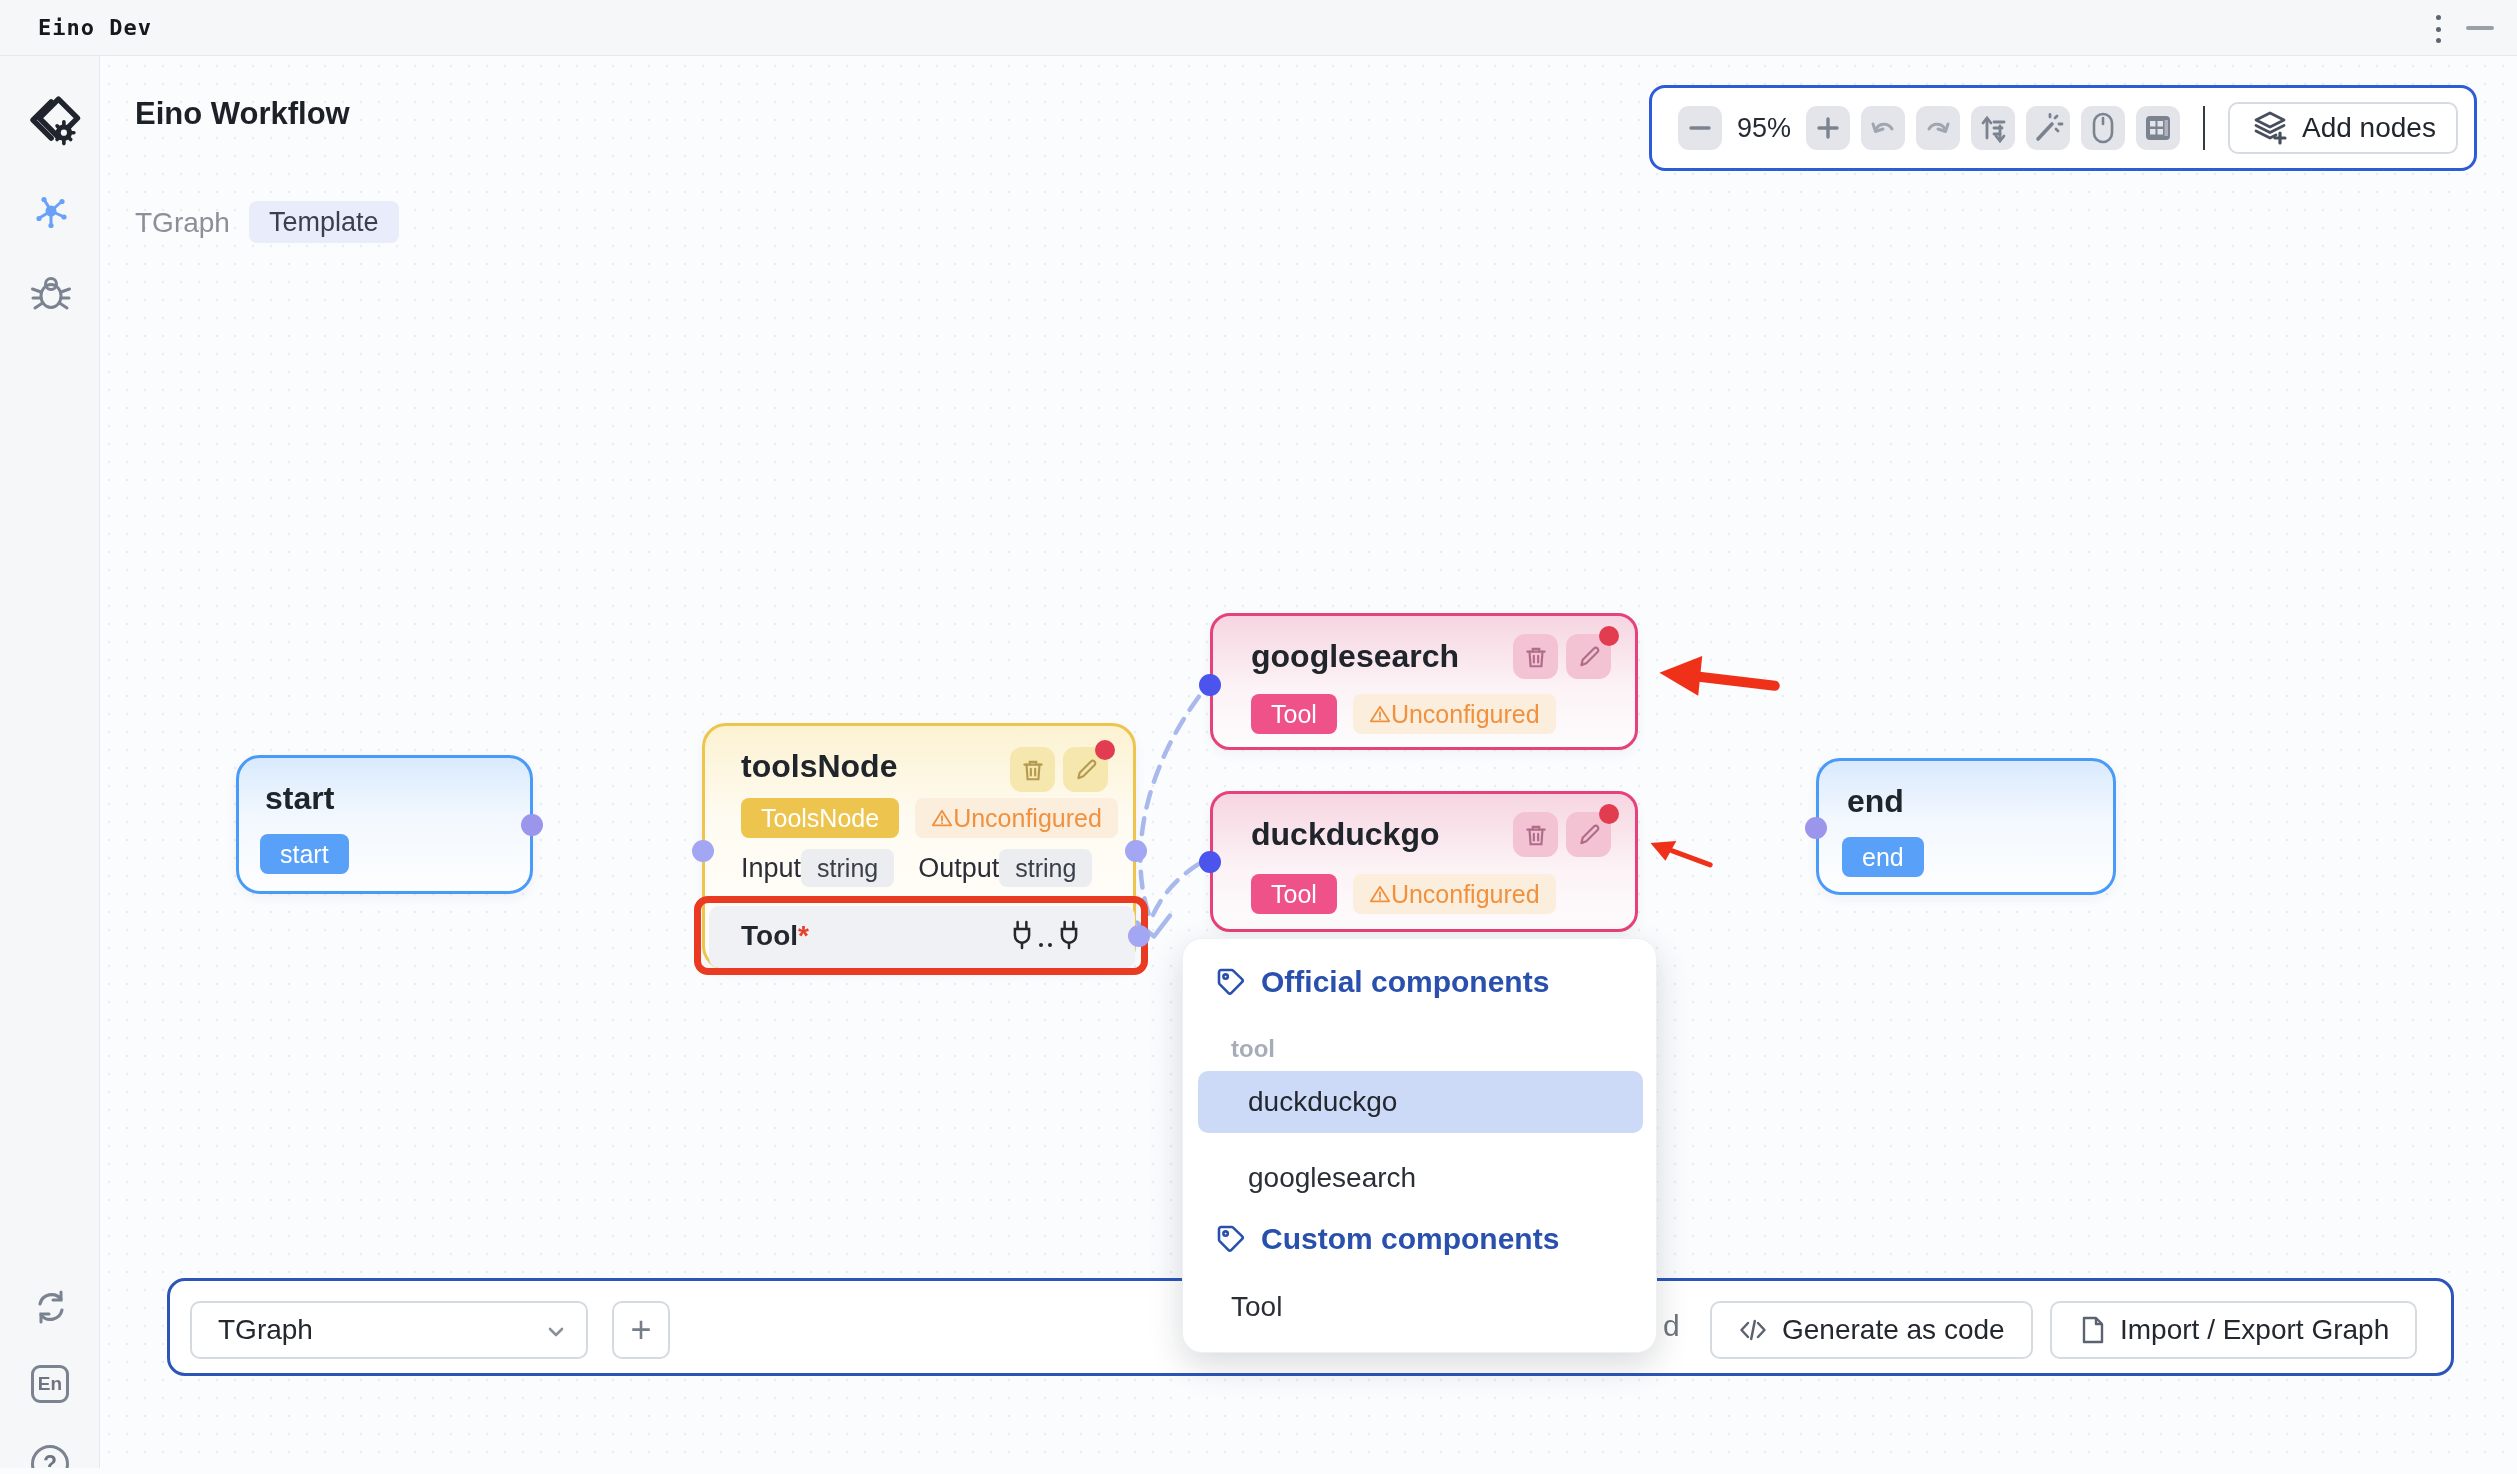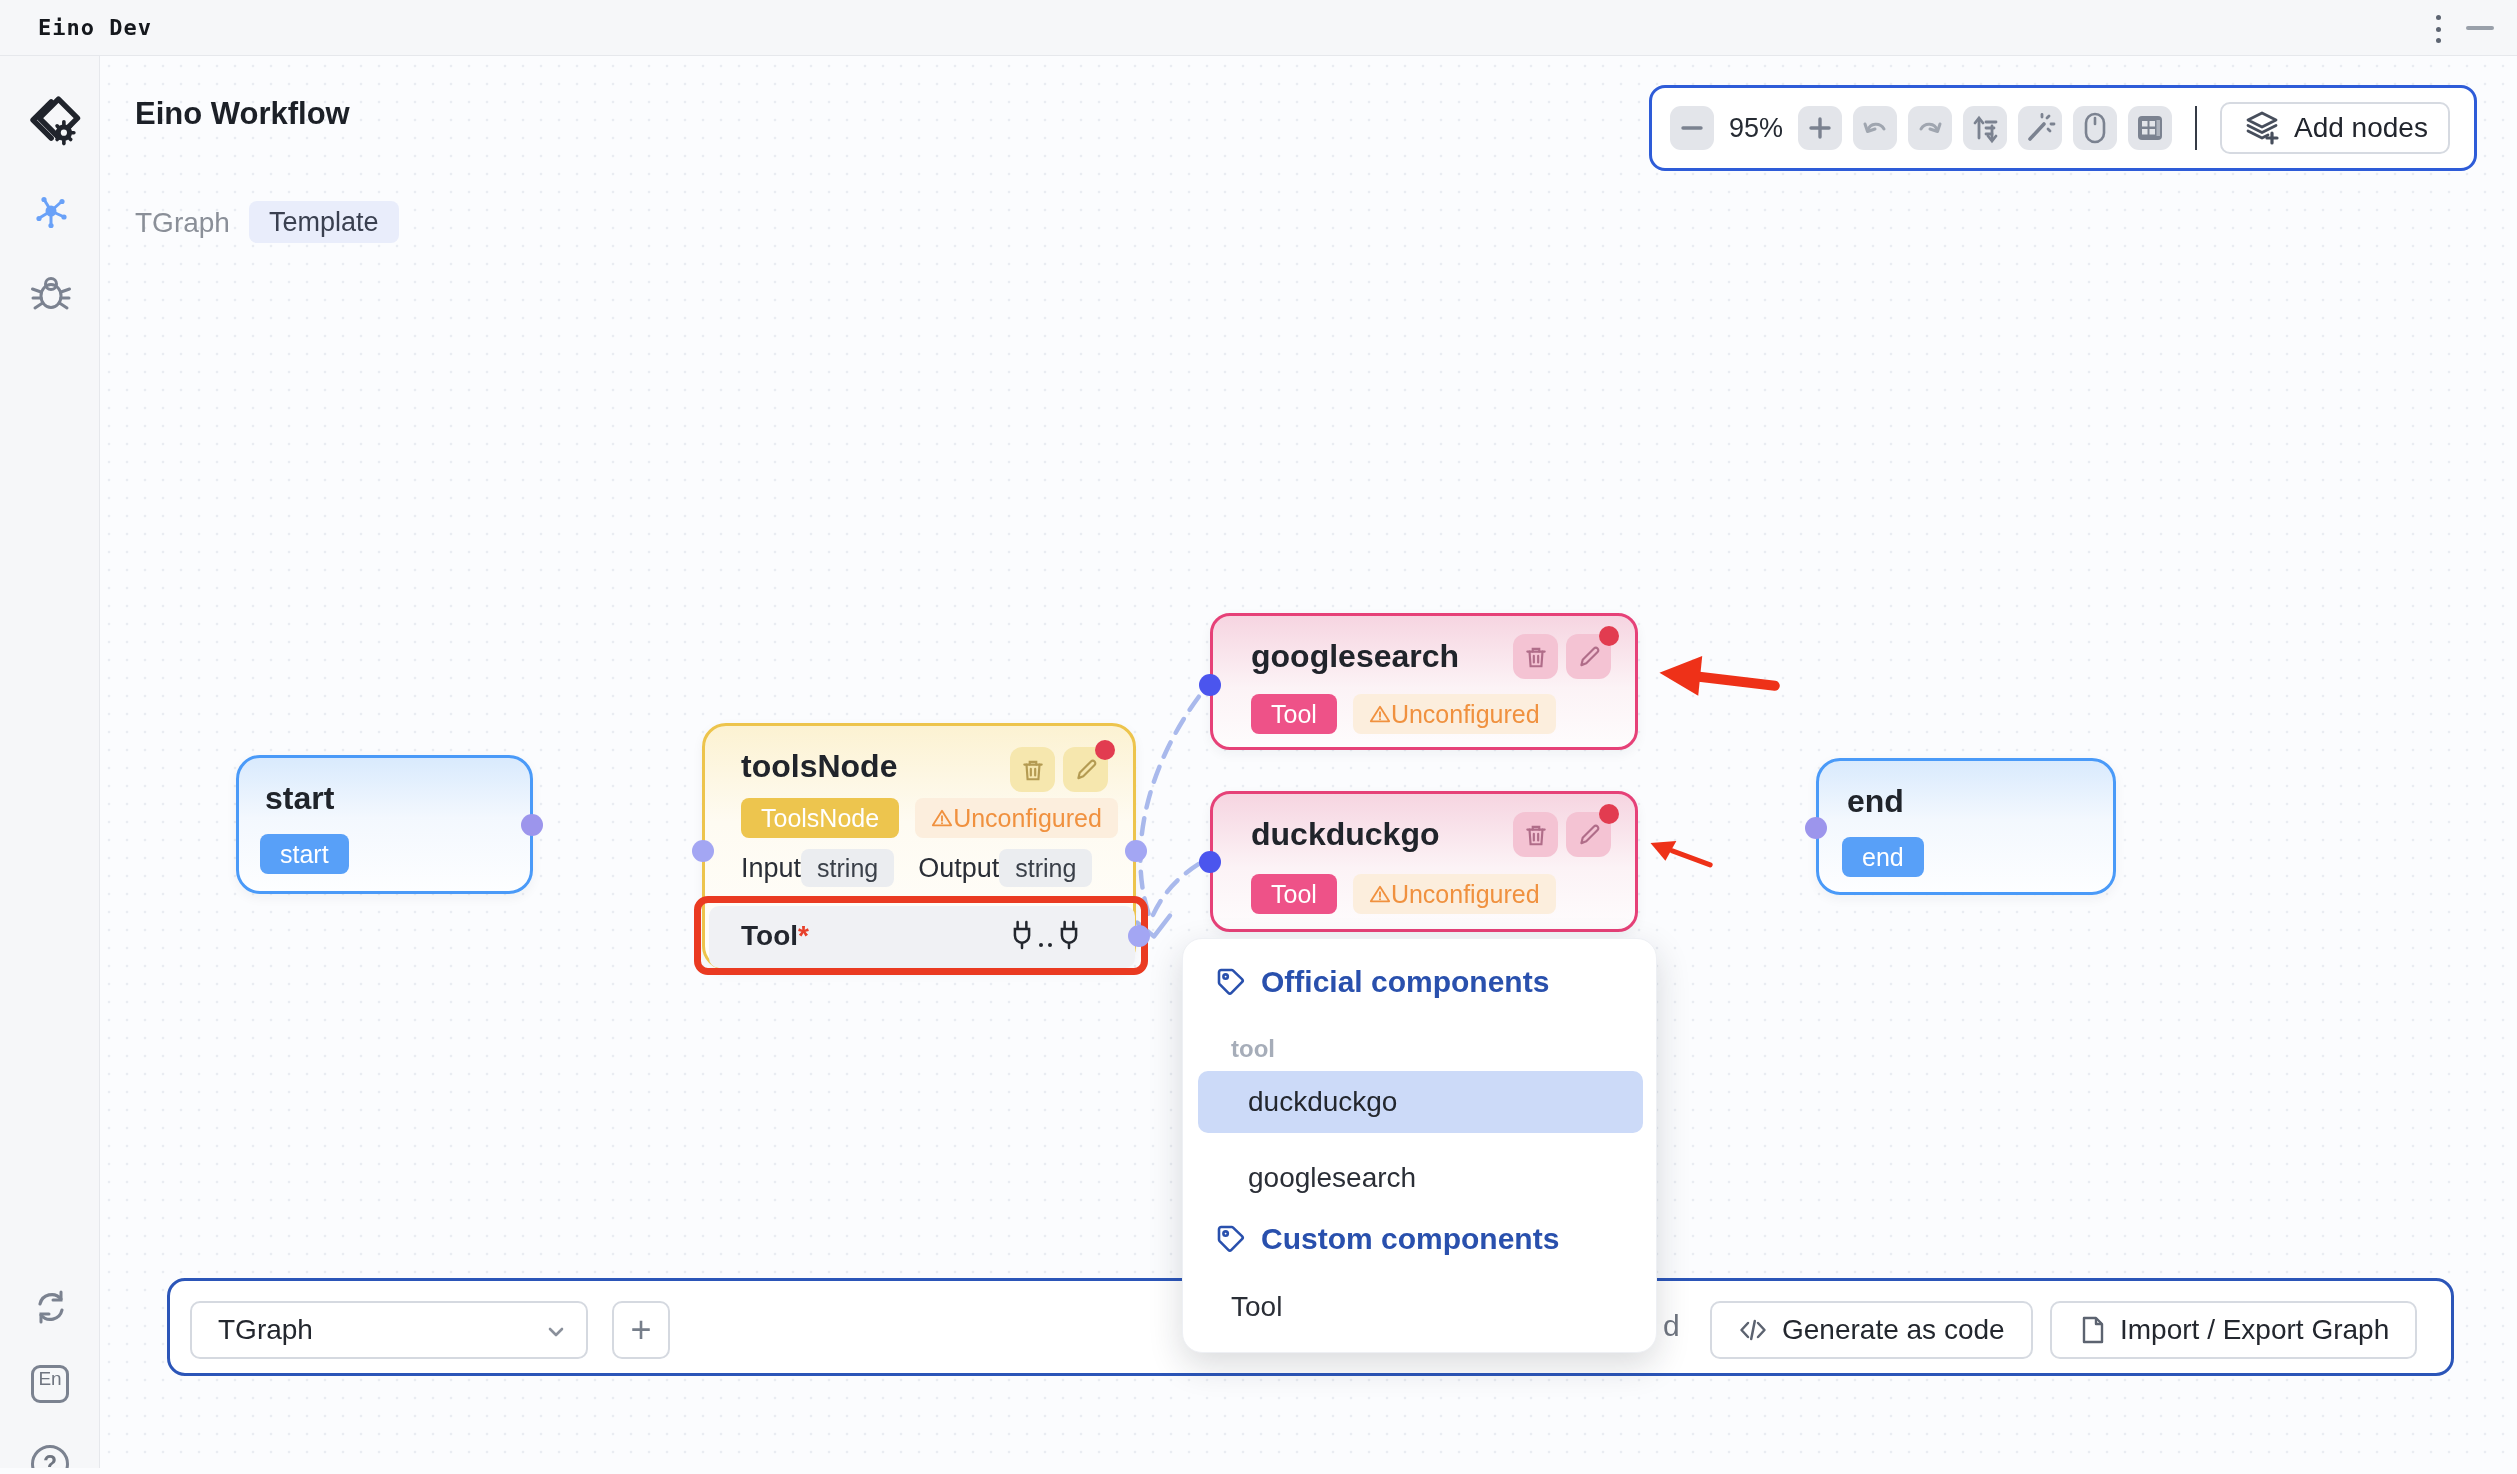--- a/index.html
+++ b/index.html
@@ -10,35 +10,35 @@
   
   .topbar { position:absolute; left:0; top:0; width:2517px; height:56px; background:#f6f7f9; border-bottom:1px solid #e6e8ec; z-index:10; }
   .app-title { position:absolute; left:38px; top:0; line-height:56px; font-family:"DejaVu Sans Mono", monospace; font-weight:bold; font-size:22px; color:#15181d; letter-spacing:1px; }
   .kebab { position:absolute; left:2430px; top:15px; width:16px; height:28px; display:flex; flex-direction:column; justify-content:space-between; align-items:center; cursor:pointer; }
   .kebab i { width:5px; height:5px; border-radius:50%; background:#5d6572; }
   .minimize { position:absolute; left:2466px; top:26px; width:28px; height:4px; border-radius:2px; background:#99a0aa; cursor:pointer; }
 
   
   .sidebar { position:absolute; left:0; top:56px; width:100px; height:1419px; background:#f6f7f9; border-right:1px solid #e6e8ec; z-index:9; }
   .side-icon { position:absolute; display:flex; align-items:center; justify-content:center; cursor:pointer; }
-  .lang-box { width:38px; height:38px; border:3px solid #7b8290; border-radius:9px; color:#6f7580; font-size:19px; font-weight:normal; display:flex; align-items:flex-start; justify-content:center; }
+  .lang-box { width:38px; height:38px; border:3px solid #7b8290; border-radius:9px; color:#6f7580; font-size:19px; font-weight:bold; display:flex; align-items:center; justify-content:center; }
   .help-box { width:38px; height:38px; border:3px solid #7b8290; border-radius:50%; color:#6f7580; font-size:23px; font-weight:bold; display:flex; align-items:center; justify-content:center; }
 
   
   .canvas { position:absolute; left:100px; top:57px; width:2417px; height:1418px;
     background-color:#fbfcfe;
     background-image:radial-gradient(circle, #e9ecf2 1.5px, transparent 1.6px);
     background-size:18px 18px; z-index:0; }
 
   .page-title { position:absolute; left:135px; top:96px; font-size:31px; font-weight:bold; color:#1c2027; z-index:2; }
   .sub-graph-type { position:absolute; left:135px; top:207px; font-size:28px; color:#8a8f98; z-index:2; }
   .template-badge { position:absolute; left:249px; top:201px; height:42px; line-height:42px; padding:0 20px; background:#e9edfb; border-radius:8px; font-size:27px; color:#3a4050; z-index:2; }
 
   
-  .view-toolbar { position:absolute; left:1649px; top:85px; width:828px; height:86px; background:#fff; border:3px solid #2e5cd8; border-radius:16px; display:flex; align-items:center; padding:0 18px; gap:11px; z-index:5; }
+  .view-toolbar { position:absolute; left:1649px; top:85px; width:828px; height:86px; background:#fff; border:3px solid #2e5cd8; border-radius:16px; display:flex; align-items:center; padding:0 26px; gap:11px; z-index:5; }
   .tool-btn { width:44px; height:44px; background:#e3e5ea; border-radius:11px; display:flex; align-items:center; justify-content:center; cursor:pointer; flex:none; }
   .zoom-label { width:62px; text-align:center; font-size:27px; color:#262b33; flex:none; }
   .tb-divider { width:2px; height:44px; background:#353b46; margin:0 12px; flex:none; }
   .add-nodes-btn { height:52px; border:2px solid #d6dae1; border-radius:10px; background:#fff; display:flex; align-items:center; gap:12px; padding:0 20px; font-size:28px; color:#22262e; cursor:pointer; flex:none; }
 
   
   .node { position:absolute; border-radius:24px; z-index:2; box-shadow:0 4px 12px rgba(20,30,50,.05); cursor:pointer; }
   .node-blue { border:3px solid #4a9af8; background:linear-gradient(180deg,#d9eafd 0%, #f3f8fe 45%, #fdfeff 100%); }
   .node-yellow { border:3px solid #edc44c; background:linear-gradient(180deg,#fcf2d2 0%, #fefbf2 40%, #fffefb 100%); }
   .node-pink { border:3px solid #e64178; border-radius:20px; background:linear-gradient(180deg,#f6d5e1 0%, #fcf3f6 55%, #fefcfd 100%); }

